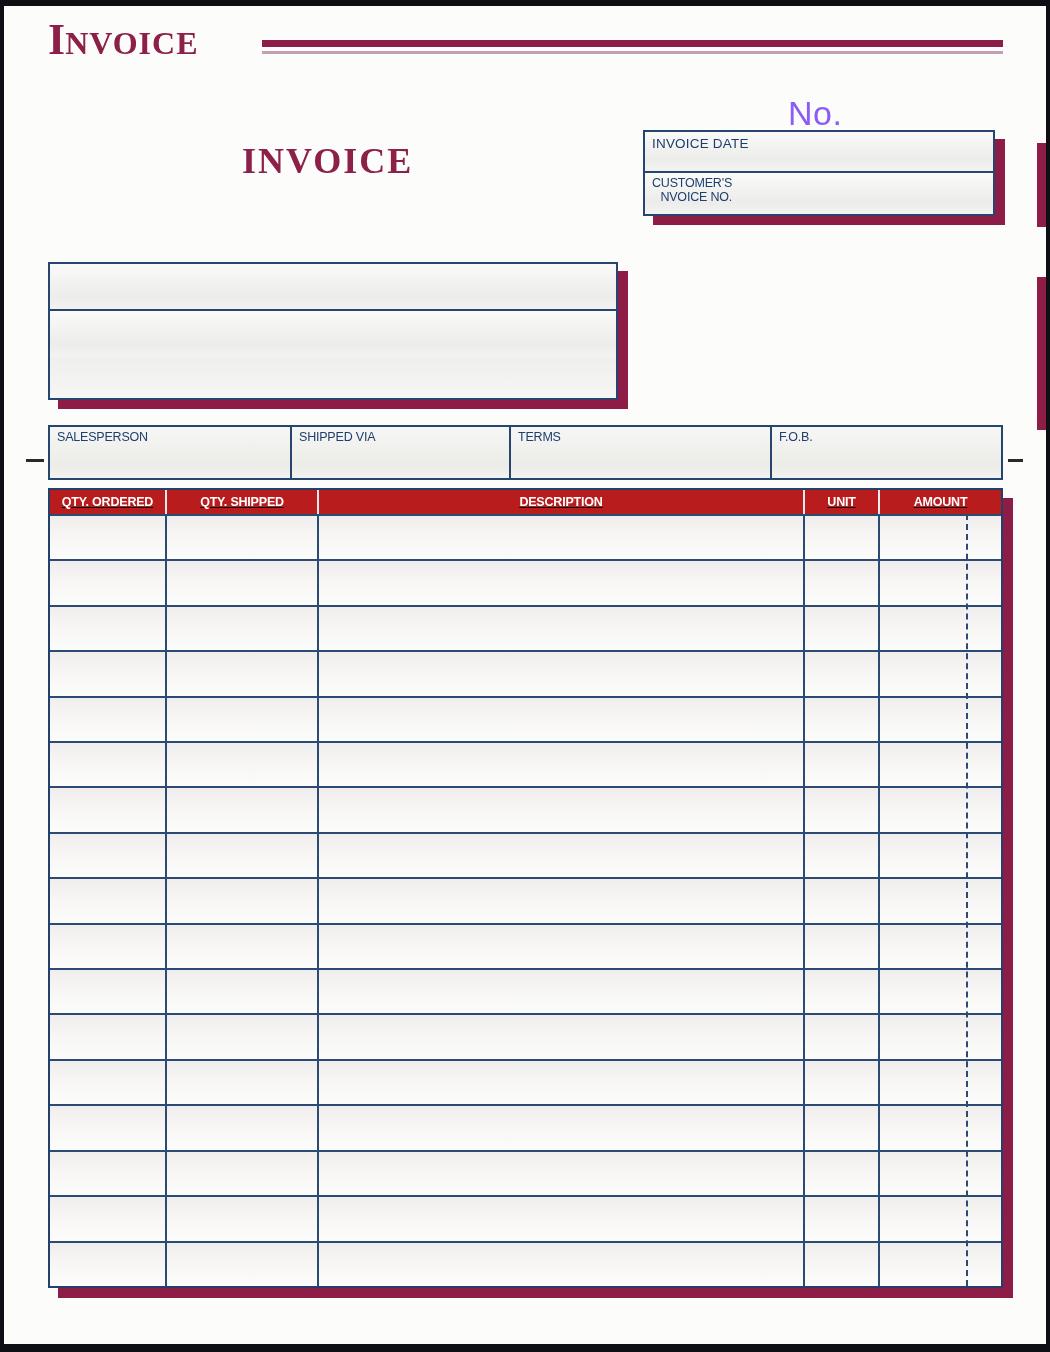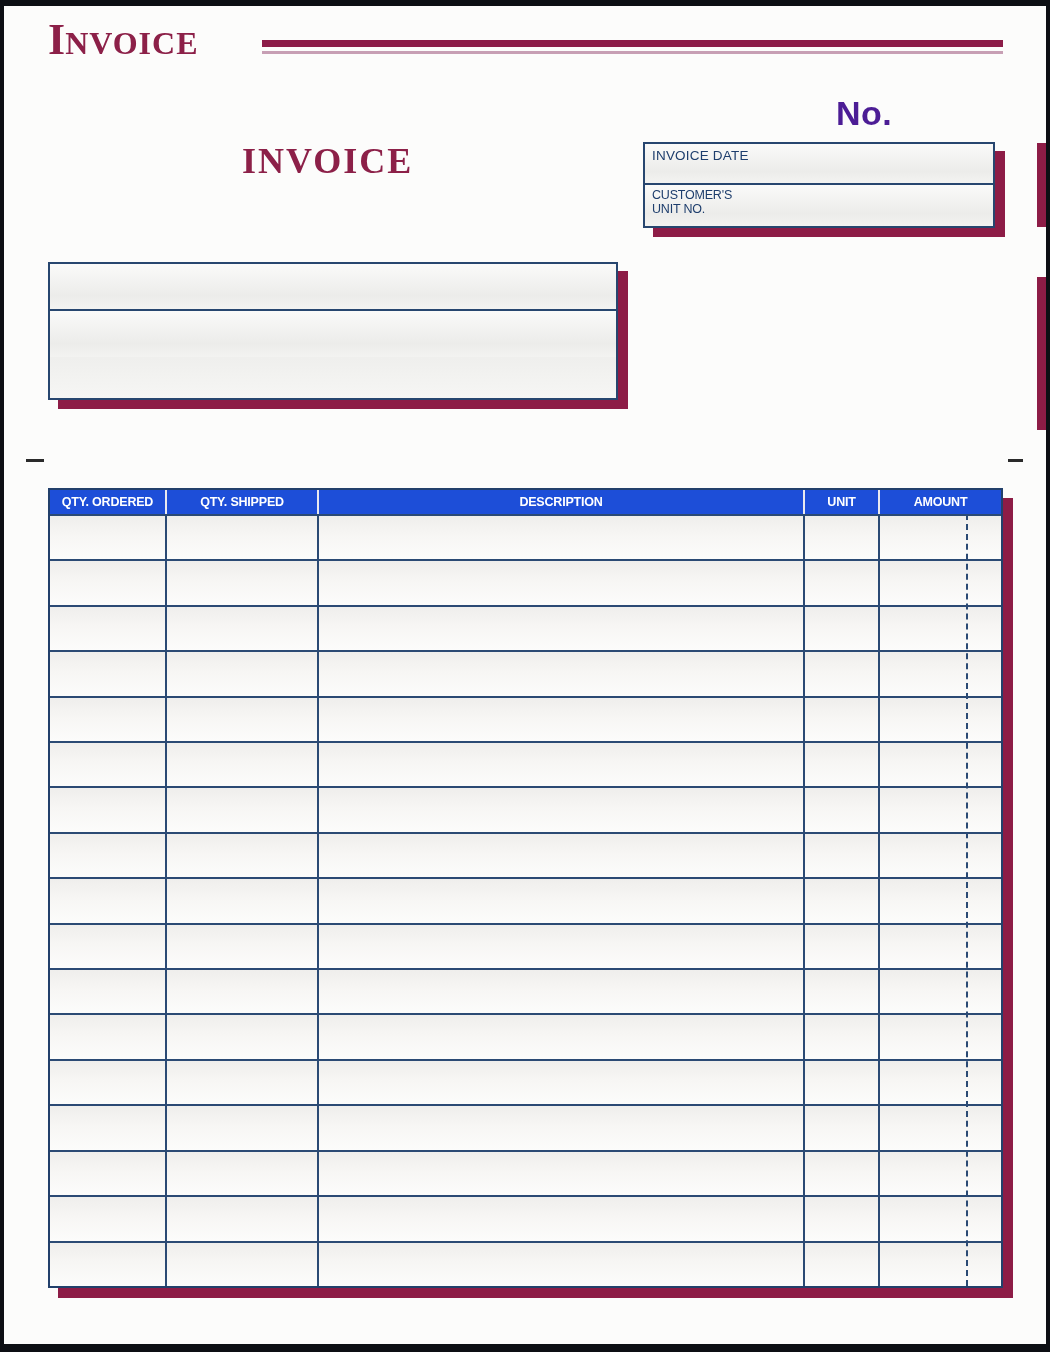--- a/index.html
+++ b/index.html
@@ -17,64 +17,64 @@
   .frame.bottom { left:0; bottom:0; width:1050px; height:8px; }
 
   
   .brand { position:absolute; left:48px; top:18px; color:#8C2048;
            font-family:"Liberation Serif", serif; font-weight:700; white-space:nowrap; }
   .brand .big   { font-size:44px; line-height:1; }
   .brand .small { font-size:32px; line-height:1; letter-spacing:1px; }
   .rule-thick { position:absolute; left:262px; top:40px; width:741px; height:7px; background:#8C1C48; }
   .rule-thin  { position:absolute; left:262px; top:51px; width:741px; height:3px; background:#c79fb4; }
 
-  .no-label { position:absolute; left:836px; top:94px; font-size:34px; font-weight:700;
-              color:#4c1d95; letter-spacing:0.5px; }
+  .no-label { position:absolute; left:788px; top:94px; font-size:34px; font-weight:400;
+              color:#8b5cf6; letter-spacing:0.5px; }
 
   .form-title { position:absolute; left:242px; top:140px; color:#8C2048;
                 font-family:"Liberation Serif", serif; font-weight:700;
                 font-size:36px; letter-spacing:2px; }
 
   
   .nbox { position:absolute; border:2px solid #27466F;
           background:linear-gradient(180deg,#f8f8f6 0%,#ededeb 62%,#f6f6f4 100%);
           box-shadow:10px 9px 0 0 #8D1C46; }
   .nbox .brow { position:relative; border-top:2px solid #27466F;
           background:linear-gradient(180deg,#fafaf9 0%,#ececea 70%,#f3f3f1 100%); }
   .nbox .brow:first-child { border-top:none; }
   .blabel { position:absolute; left:7px; top:4px; color:#1E3E6D; }
   .lab15 { font-size:16px; letter-spacing:0.2px; }
   .lab13 { font-size:13.5px; letter-spacing:0.2px; }
   .lab12 { font-size:12.5px; letter-spacing:-0.2px; line-height:1.1; }
 
   
-  #invoice-date-box { left:643px; top:142px; width:352px; height:86px; }
+  #invoice-date-box { left:643px; top:130px; width:352px; height:86px; }
   #invoice-date-box .r1 { height:39px; }
-  #invoice-date-box .r2 { height:43px; }
+  #invoice-date-box .r2 { height:43px;text-align:right; }
   #sold-to-box { left:48px;  top:262px; width:570px; height:138px; }
   #ship-to-box { left:648px; top:262px; width:350px; height:138px; }
   .party-r1 { height:39px; } .party-r2 { height:45px; } .party-r3 { height:48px; }
 
   
   #ship-fields { position:absolute; left:48px; top:425px; width:955px; height:55px;
                  border:2px solid #27466F; display:flex;
                  background:linear-gradient(180deg,#f6f6f4 0%,#ecece9 75%,#f2f2f0 100%); }
   #ship-fields .fcell { position:relative; border-left:2px solid #27466F; }
   #ship-fields .fcell:first-child { border-left:none; }
   .fw0{width:240px;} .fw1{width:219px;} .fw2{width:261px;} .fw3{flex:1;}
 
   .reg-dash { position:absolute; height:3px; background:#2a2a2a; }
   .reg-dash.l { left:26px;  top:459px; width:18px; }
   .reg-dash.r { left:1008px; top:459px; width:15px; }
 
   
   #items { position:absolute; left:48px; top:488px; width:955px; height:800px;
            border:2px solid #22406B; background:#fbfbfa;
            box-shadow:10px 10px 0 0 #8D1C46; display:flex; flex-direction:column; }
-  .thead { display:flex; height:24px; background:#1d4ed8; flex:none; }
+  .thead { display:flex; height:24px; background:#b91c1c; flex:none;text-decoration:underline; }
   .thead > div { display:flex; align-items:center; justify-content:center;
                  color:#fff; font-weight:700; font-size:12.5px; letter-spacing:-0.2px;
                  border-left:2px solid #e9e9ef; }
   .thead > div:first-child { border-left:none; }
   #items-body { flex:1; display:flex; flex-direction:column; position:relative; }
   .trow { flex:1; display:flex; border-top:2px solid #2b4a74;
           background:linear-gradient(180deg,#efeeec 0%,#f7f6f4 45%,#fcfcfb 100%); }
   .trow:first-child { border-top:none; }
   .trow > .tcell { border-left:2px solid #2b4a74; }
   .trow > .tcell:first-child { border-left:none; }
@@ -105,31 +105,45 @@
   <div class="no-label">No.</div>
   <div class="form-title">INVOICE</div>
 
   <div class="nbox" id="invoice-date-box">
     <div class="brow r1">
       <span class="blabel lab13">INVOICE DATE</span>
     </div>
     <div class="brow r2">
       <span class="blabel lab12">
         <div>CUSTOMER'S</div>
-        <div>UNIT NO.</div>
+        <div>NVOICE NO.</div>
       </span>
     </div>
   </div>
 
   <div class="nbox" id="sold-to-box">
     <div class="brow party-r2"></div>
     <div class="brow party-r3"></div>
   </div>
 
 
+  <div id="ship-fields">
+    <div class="fcell fw0">
+      <span class="blabel lab12">SALESPERSON</span>
+    </div>
+    <div class="fcell fw1">
+      <span class="blabel lab12">SHIPPED VIA</span>
+    </div>
+    <div class="fcell fw2">
+      <span class="blabel lab12">TERMS</span>
+    </div>
+    <div class="fcell fw3">
+      <span class="blabel lab12">F.O.B.</span>
+    </div>
+  </div>
 
   <div class="reg-dash l"></div>
   <div class="reg-dash r"></div>
 
   <div id="items">
     <div class="thead">
       <div class="c0">QTY. ORDERED</div>
       <div class="c1">QTY. SHIPPED</div>
       <div class="c2">DESCRIPTION</div>
       <div class="c3">UNIT</div>

